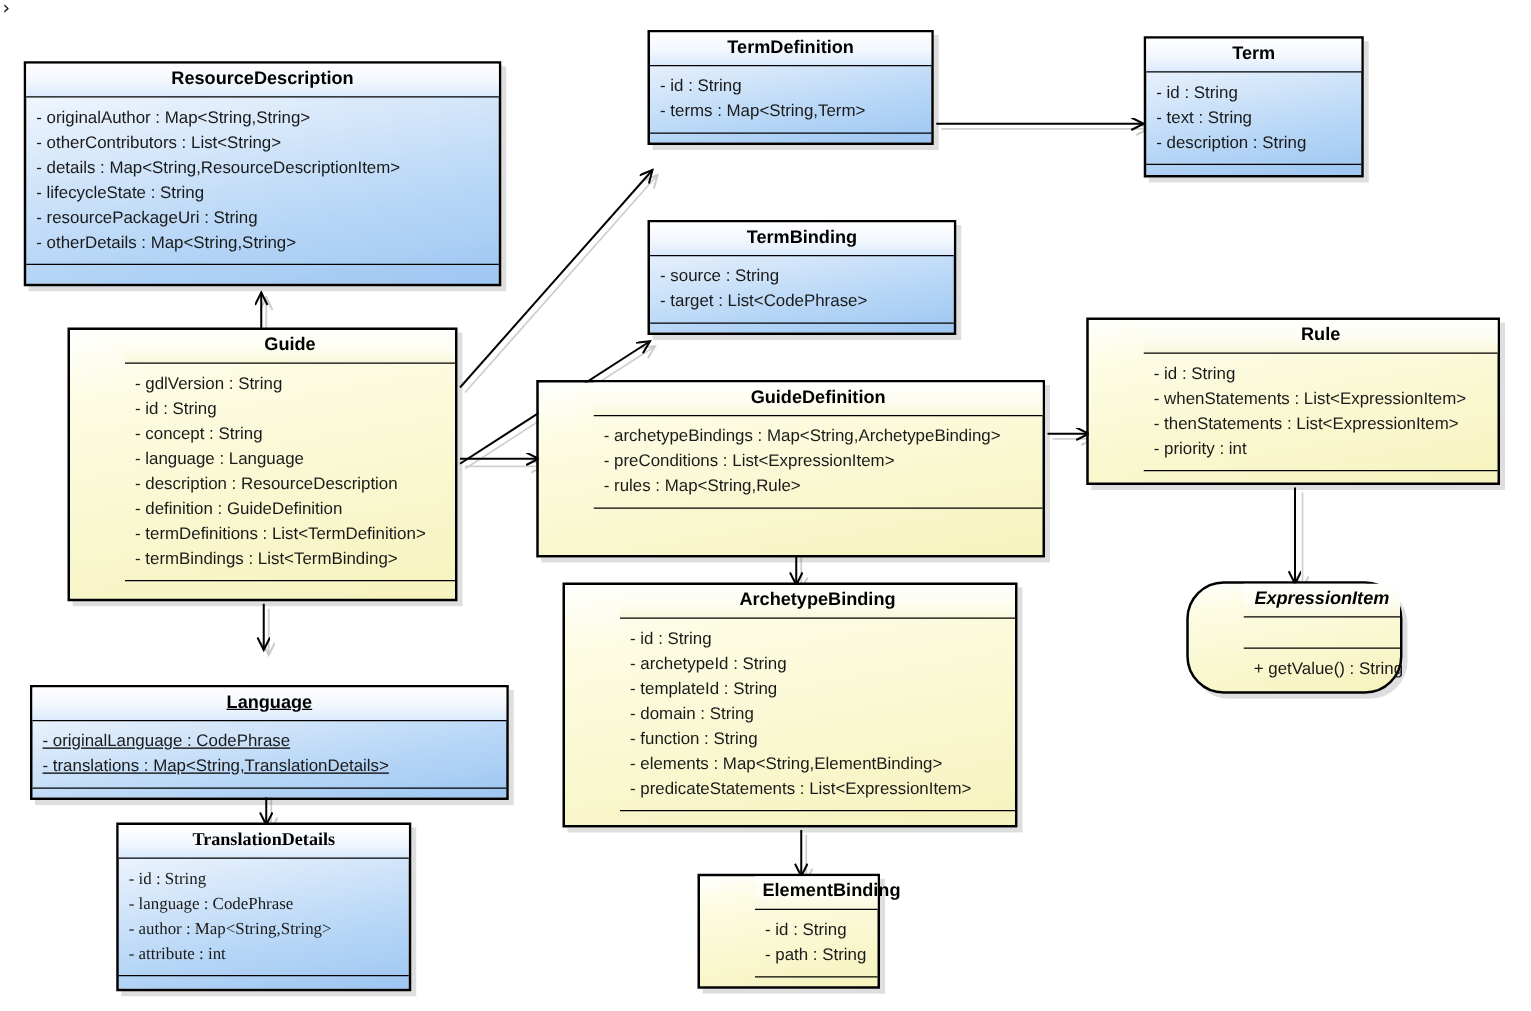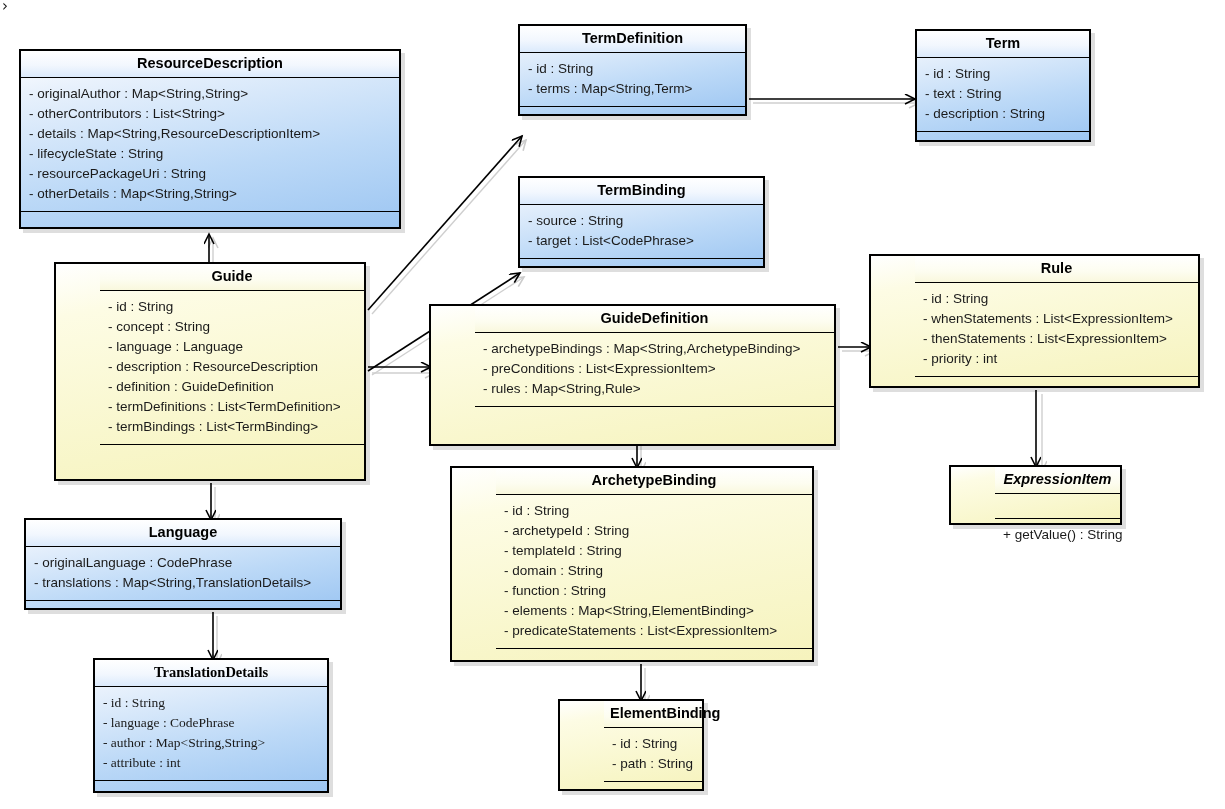--- a/index.html
+++ b/index.html
@@ -111,20 +111,21 @@
         <div class="title">TermBinding</div>
         <div class="attrs">
           <div class="row">- source : String</div>
           <div class="row">- target : List&lt;CodePhrase&gt;</div>
         </div>
         <div class="ops empty"></div>
       </div>
       <div class="cls yellow" style="left: 54px; top: 262px; width: 312px; height: 219px;">
         <div class="title">Guide</div>
         <div class="attrs">
+          <div class="row">- gdlVersion : String</div>
           <div class="row">- id : String</div>
           <div class="row">- concept : String</div>
           <div class="row">- language : Language</div>
           <div class="row">- description : ResourceDescription</div>
           <div class="row">- definition : GuideDefinition</div>
           <div class="row">- termDefinitions : List&lt;TermDefinition&gt;</div>
           <div class="row">- termBindings : List&lt;TermBinding&gt;</div>
         </div>
         <div class="ops empty"></div>
       </div>
@@ -140,21 +141,21 @@
       <div class="cls yellow" style="left: 869px; top: 254px; width: 331px; height: 134px;">
         <div class="title">Rule</div>
         <div class="attrs">
           <div class="row">- id : String</div>
           <div class="row">- whenStatements : List&lt;ExpressionItem&gt;</div>
           <div class="row">- thenStatements : List&lt;ExpressionItem&gt;</div>
           <div class="row">- priority : int</div>
         </div>
         <div class="ops empty"></div>
       </div>
-      <div class="cls yellow" style="left: 949px; top: 465px; width: 173px; height: 60px;">
+      <div class="cls yellow" style="left: 949px; top: 465px; width: 173px; height: 90px; border-radius: 30px;">
         <div class="title italic-title">ExpressionItem</div>
         <div class="attrs empty"></div>
         <div class="ops">
           <div class="row">+ getValue() : String</div>
         </div>
       </div>
       <div class="cls yellow" style="left: 450px; top: 466px; width: 364px; height: 196px;">
         <div class="title">ArchetypeBinding</div>
         <div class="attrs">
           <div class="row">- id : String</div>
@@ -168,21 +169,21 @@
         <div class="ops empty"></div>
       </div>
       <div class="cls yellow" style="left: 558px; top: 699px; width: 146px; height: 92px;">
         <div class="title">ElementBinding</div>
         <div class="attrs">
           <div class="row">- id : String</div>
           <div class="row">- path : String</div>
         </div>
         <div class="ops empty"></div>
       </div>
-      <div class="cls blue" style="left: 24px; top: 518px; width: 318px; height: 92px;">
+      <div class="cls blue" style="left: 24px; top: 548px; width: 383px; height: 92px; text-decoration: underline;">
         <div class="title">Language</div>
         <div class="attrs">
           <div class="row">- originalLanguage : CodePhrase</div>
           <div class="row">- translations : Map&lt;String,TranslationDetails&gt;</div>
         </div>
         <div class="ops empty"></div>
       </div>
       <div class="cls blue" style="left: 93px; top: 658px; width: 236px; height: 135px; font-family: Liberation Serif, serif;">
         <div class="title">TranslationDetails</div>
         <div class="attrs">

